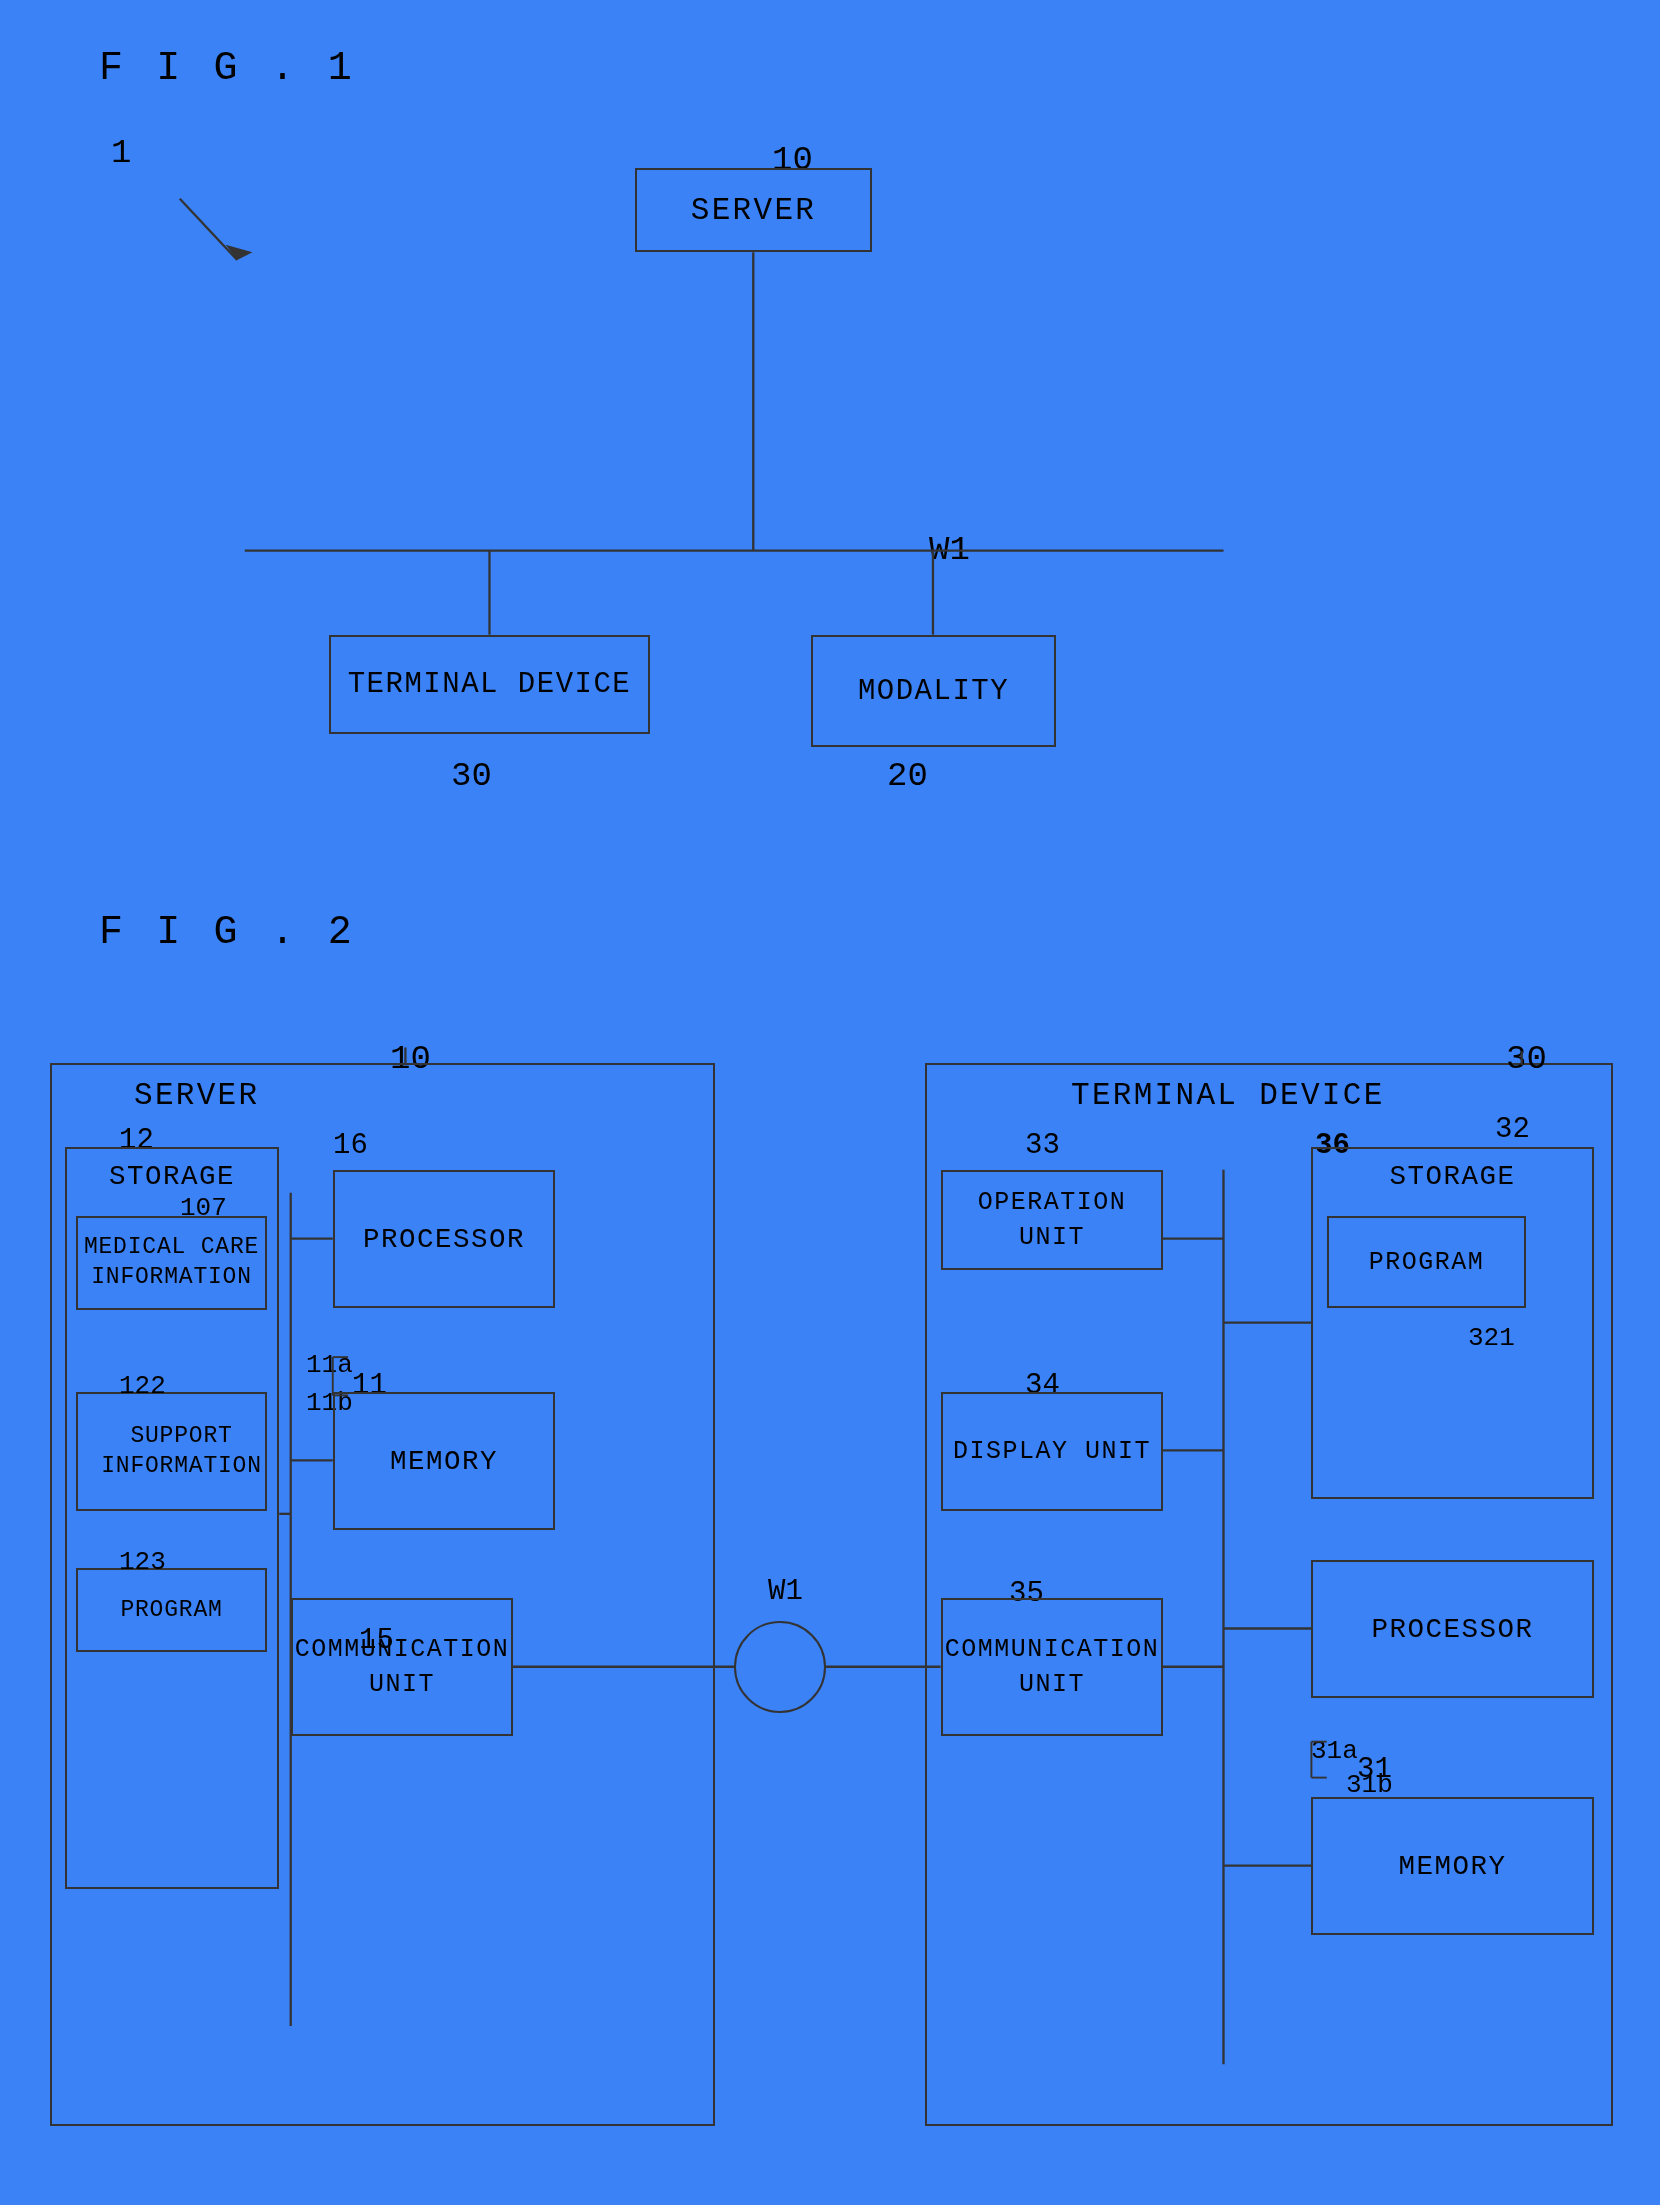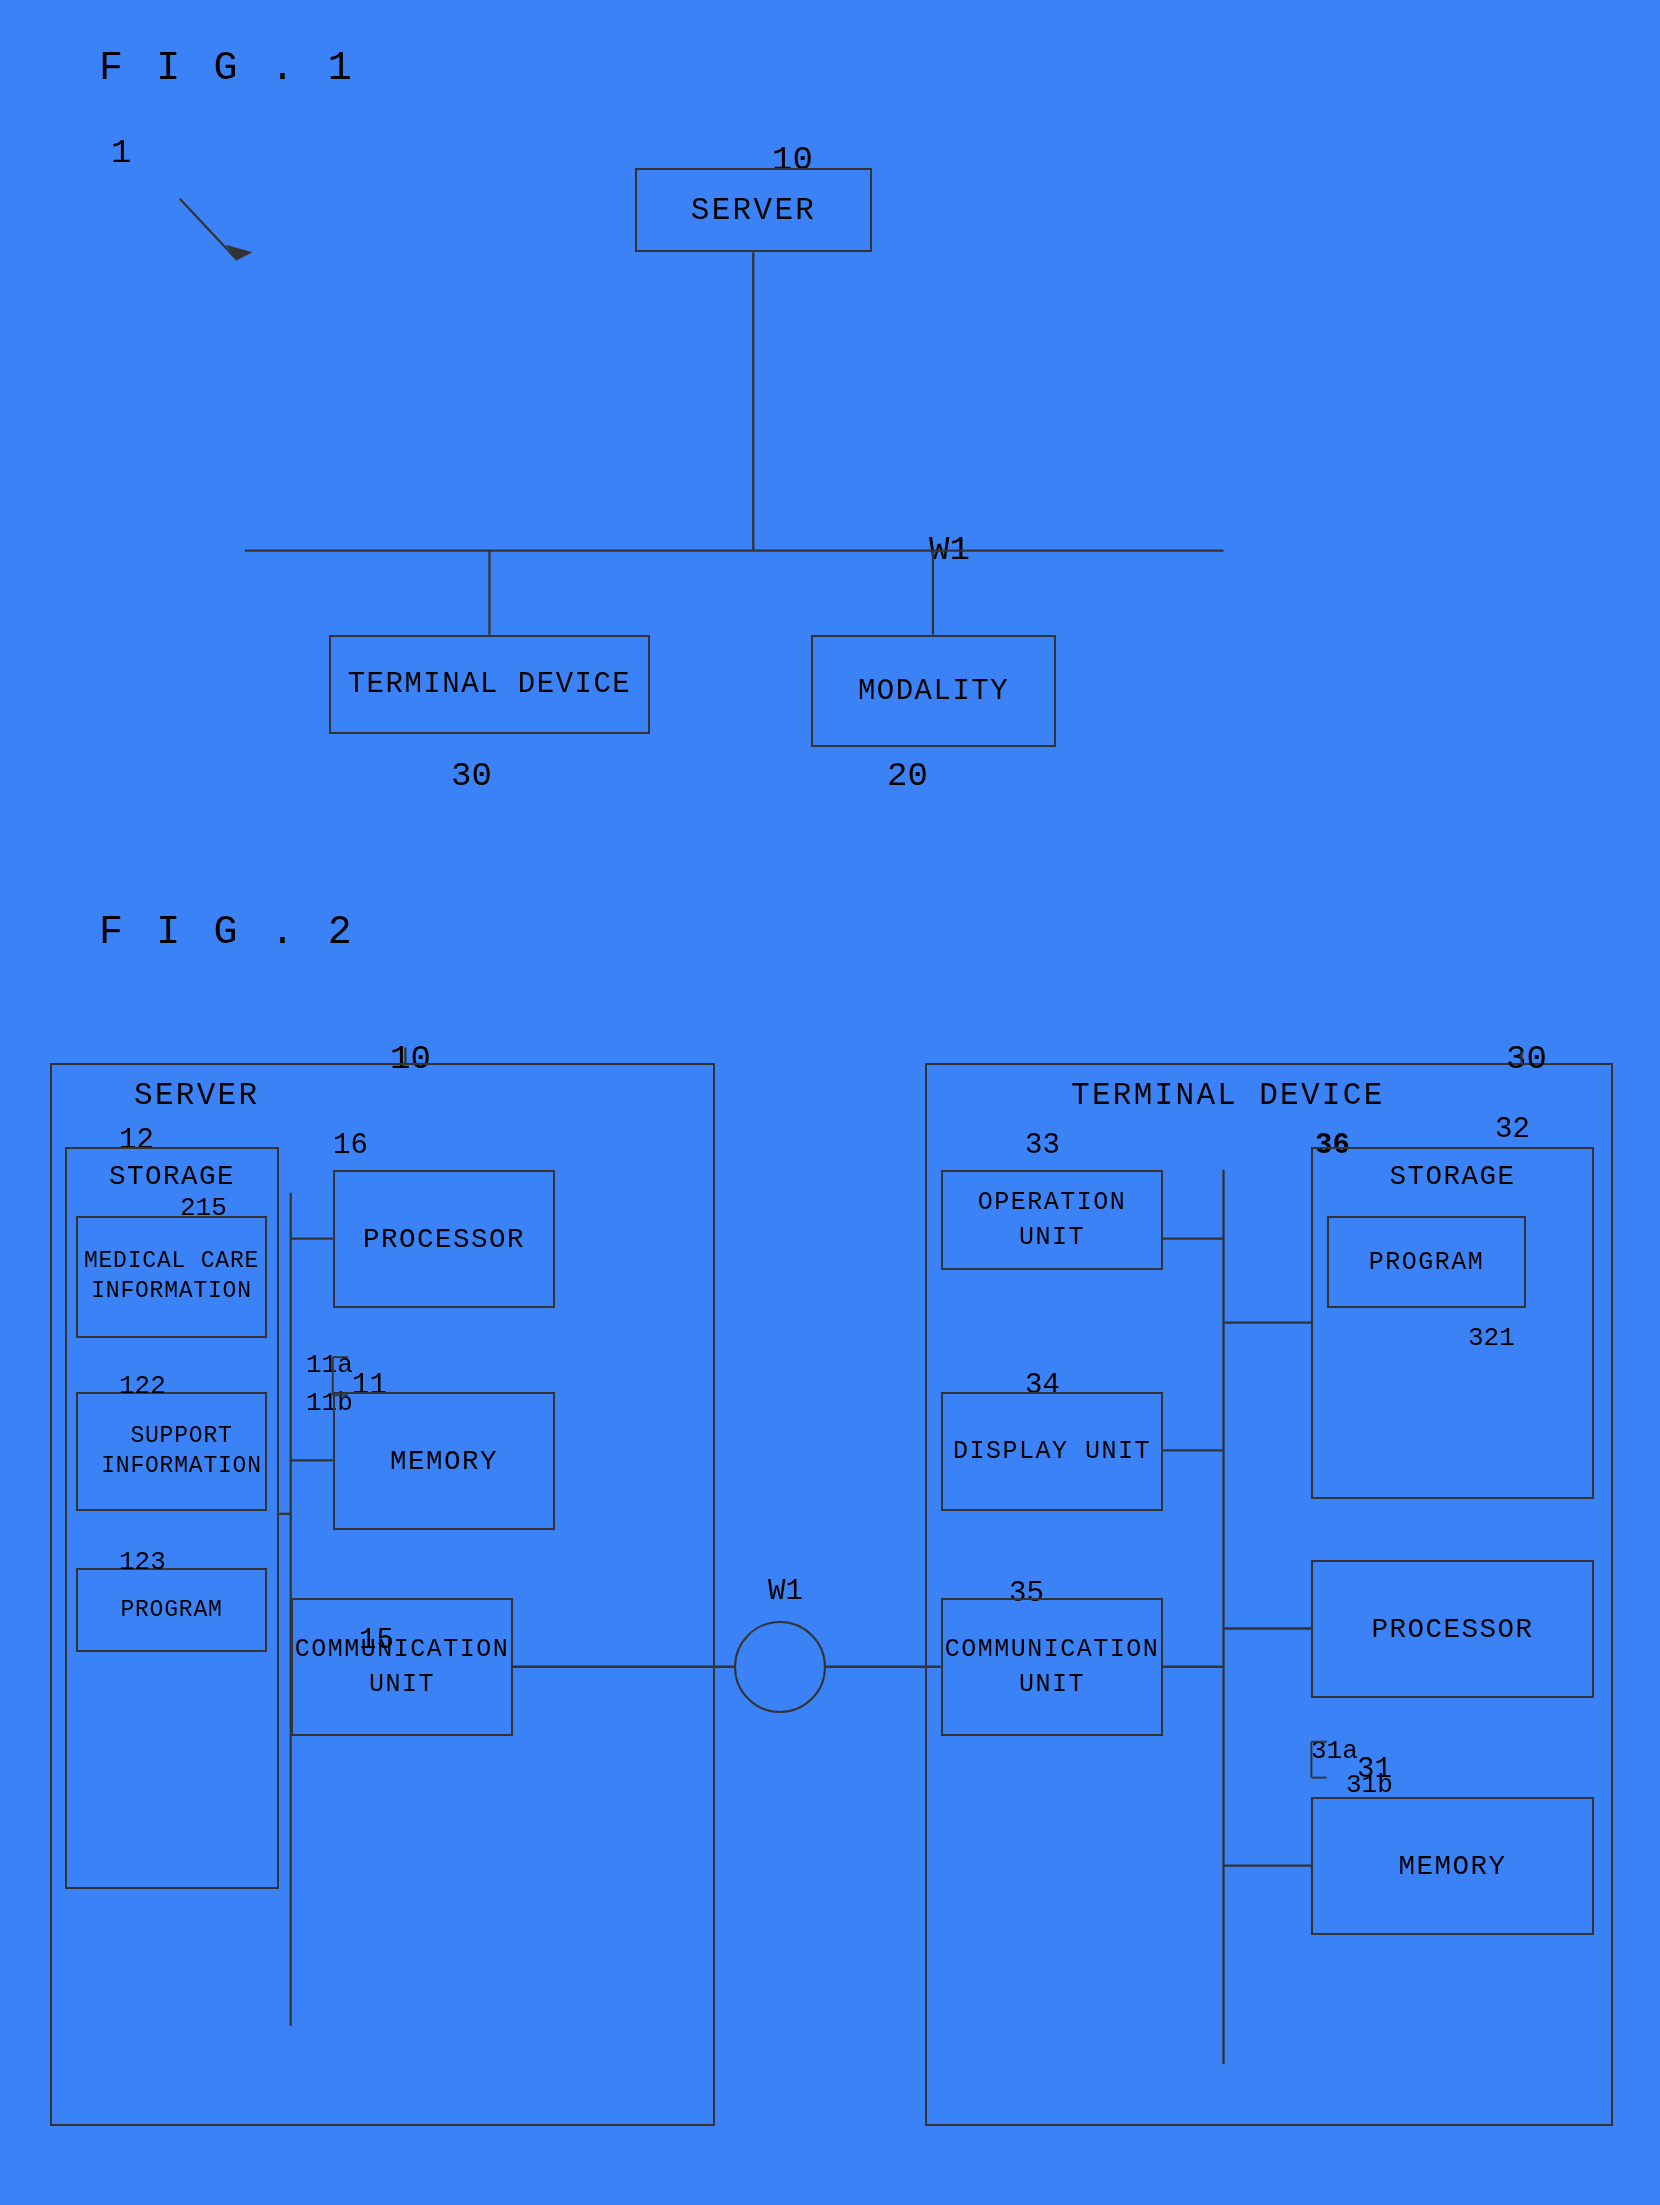--- a/index.html
+++ b/index.html
@@ -181,21 +181,21 @@
       left: 119px;
       font-size: 29px;
     }
 
     
     .fig2-medical-box {
       position: absolute;
       top: 1216px;
       left: 76px;
       width: 191px;
-      height: 122px;
+      height: 94px;
       border: 2.3px solid #333;
       display: flex;
       align-items: center;
       justify-content: center;
       font-size: 23px;
       text-align: center;
       line-height: 1.3;
       letter-spacing: 0.8px;
     }
 
@@ -619,21 +619,21 @@
 
   <div class="fig2-storage-box">
     <span>STORAGE</span>
   </div>
 
   <div class="fig2-medical-box">
     <span style="text-align:center;">MEDICAL CARE
 INFORMATION</span>
   </div>
 
-  <div class="label-121">215</div>
+  <div class="label-121">107</div>
 
   <div class="fig2-support-box">
     <span style="text-align:center;">SUPPORT
 INFORMATION</span>
   </div>
 
   <div class="label-122">122</div>
 
   <div class="fig2-program-storage-box">
     <span>PROGRAM</span>

